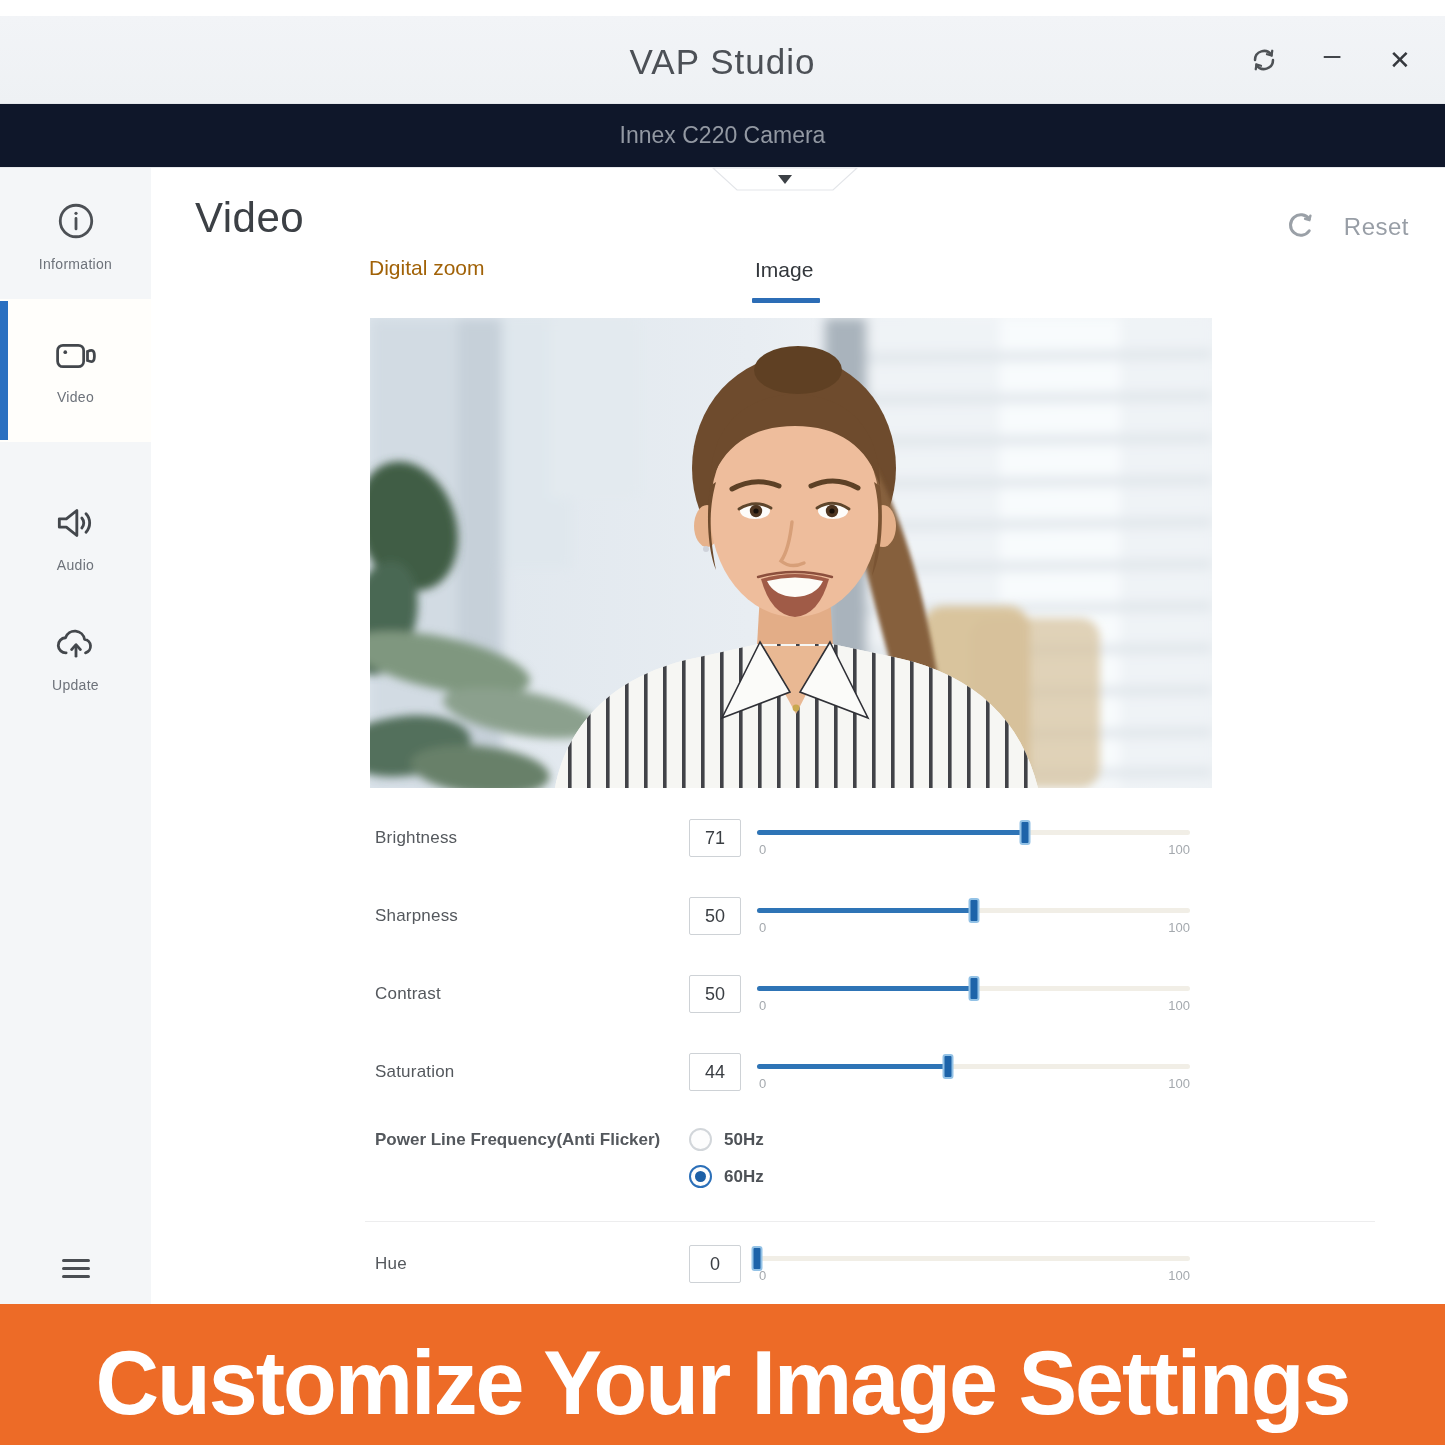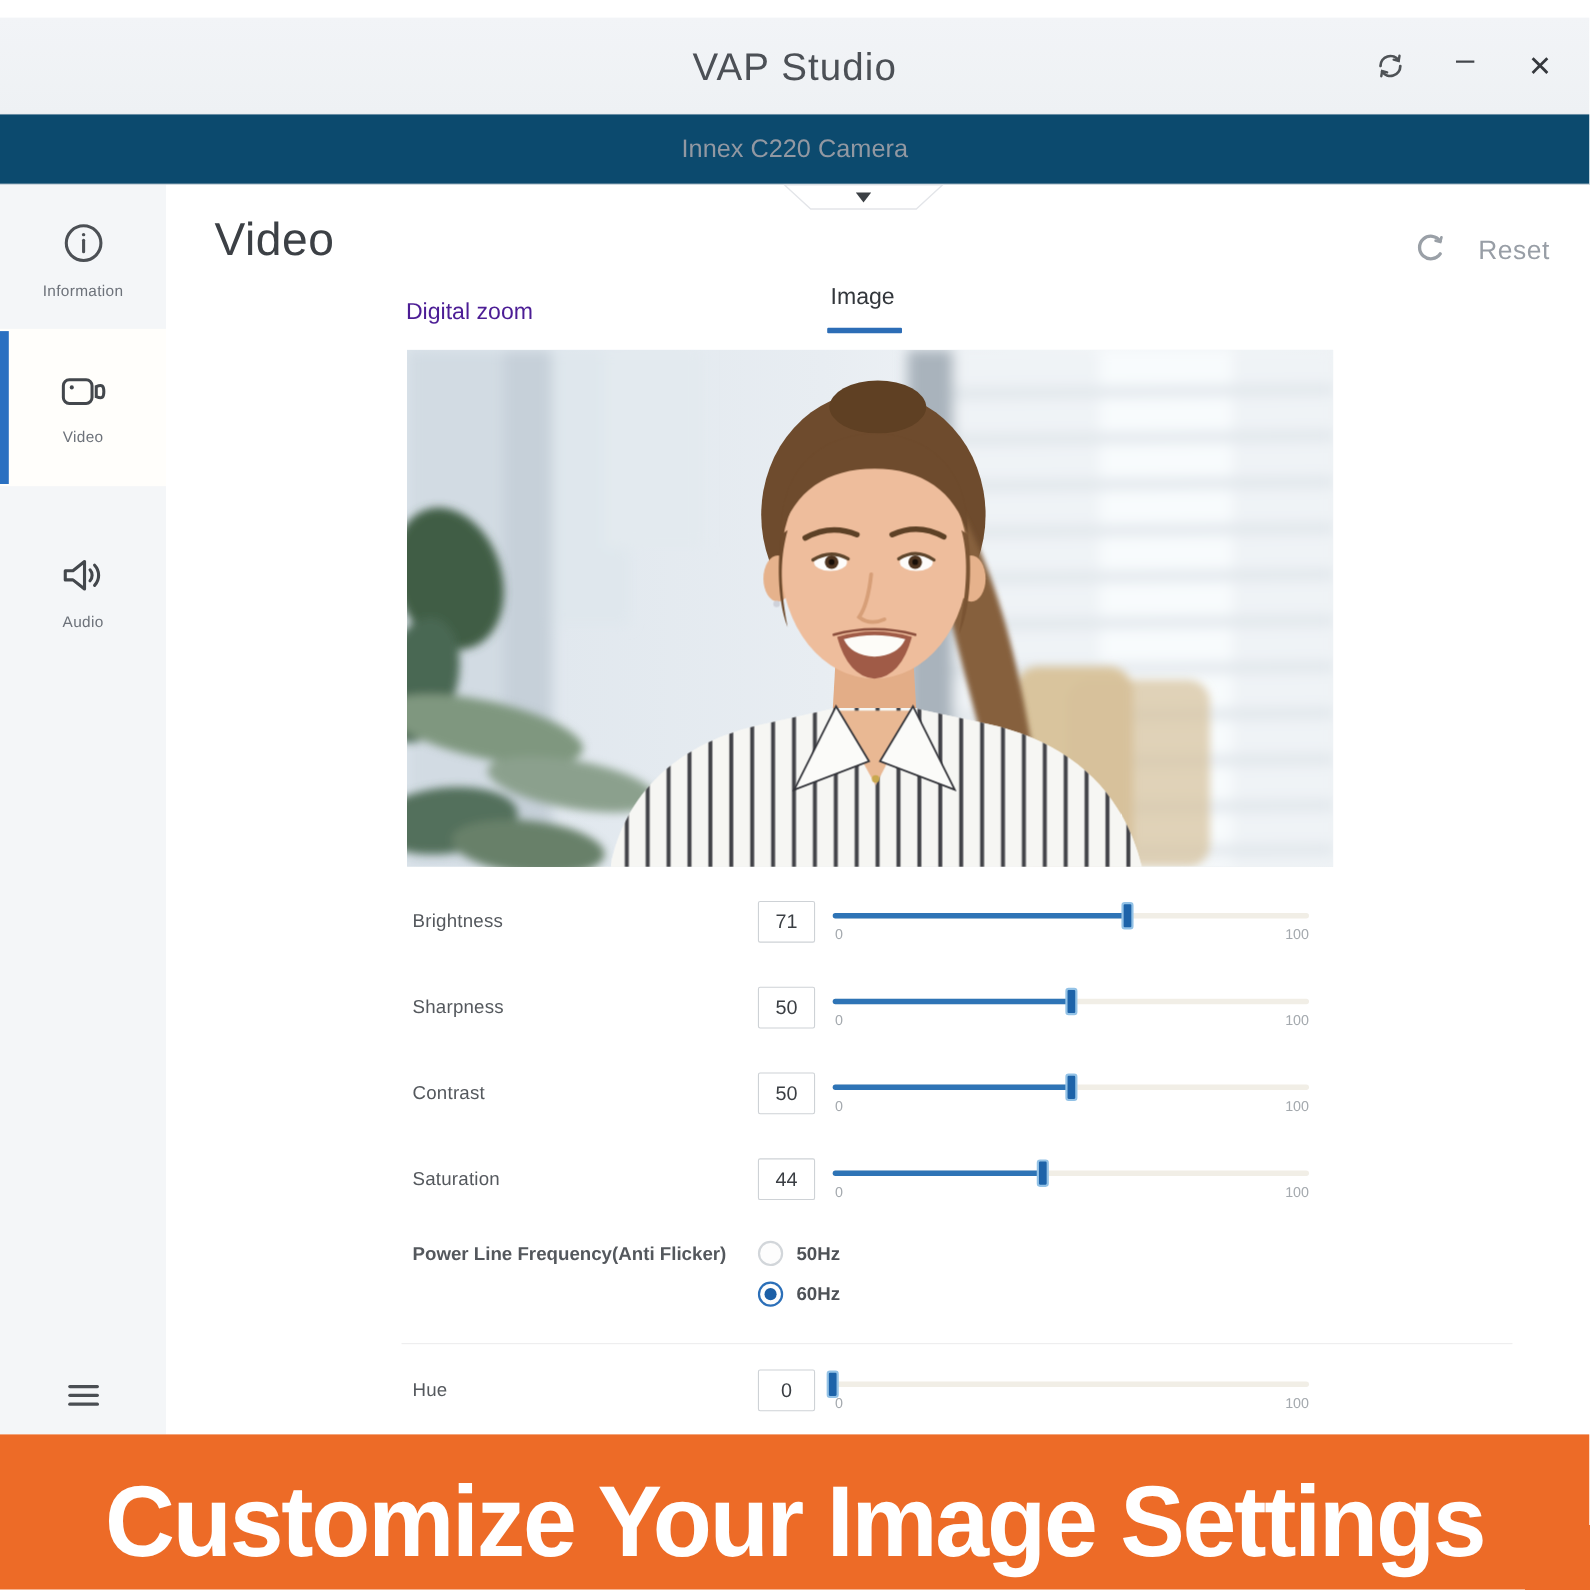--- a/index.html
+++ b/index.html
@@ -12,21 +12,21 @@
     background:linear-gradient(#f2f4f7,#eef1f4); border-bottom:1px solid #e4e7eb; }
   .titlebar .app-title { position:absolute; left:0; right:0; top:26px; text-align:center;
     font-size:35px; color:#4c5056; letter-spacing:1px; }
   .win-controls { position:absolute; right:28px; top:0; height:88px; display:flex; align-items:center; gap:34px; }
   .win-btn { width:34px; height:34px; display:flex; align-items:center; justify-content:center; cursor:default; }
   .win-btn svg { display:block; }
   .win-min { font-size:30px; color:#43464b; line-height:1; padding-bottom:10px; }
   .win-close { font-size:26px; color:#35383d; }
 
   
-  .devicebar { position:absolute; left:0; top:88px; width:1445px; height:64px; background:#0c4a6e;
+  .devicebar { position:absolute; left:0; top:88px; width:1445px; height:64px; background:#0f172a;
     border-bottom:1px solid #e7e9ec; }
   .devicebar .device-name { position:absolute; left:0; right:0; top:18px; text-align:center;
     font-size:23px; color:#9298a2; }
   .device-notch { position:absolute; left:712px; top:152px; width:146px; height:24px; z-index:5; }
   .device-notch svg { display:block; }
 
   
   .sidebar { position:absolute; left:0; top:152px; width:151px; height:1136px; background:#f4f6f8; }
   .sb-item { position:absolute; left:0; width:151px; display:flex; flex-direction:column;
     align-items:center; color:#6d727a; }
@@ -41,21 +41,21 @@
   .sb-menu .bar { height:3px; background:#4a4e53; border-radius:2px; margin:5px 0; }
 
   
   .main { position:absolute; left:151px; top:152px; width:1294px; height:1136px; background:#fff; }
   .panel-heading { position:absolute; left:44px; top:26px; font-size:42px; color:#3c4045; letter-spacing:.5px; }
   .reset { position:absolute; right:36px; top:42px; display:flex; align-items:center; gap:28px; cursor:default; }
   .reset .reset-label { font-size:24px; color:#989ea6; letter-spacing:.5px; }
 
   .tabs { position:absolute; left:0; top:84px; width:100%; height:50px; }
   .tab { position:absolute; font-size:21px; cursor:default; }
-  .tab-digital { left:218px; top:20px; color:#4c1d95; }
+  .tab-digital { left:218px; top:4px; color:#a16207; }
   .tab-image { left:604px; top:6px; color:#33373c; }
   .tab-underline { position:absolute; left:601px; top:46px; width:68px; height:5px; background:#2c6db6; border-radius:1px; }
 
   .preview { position:absolute; left:219px; top:150px; width:842px; height:470px; overflow:hidden; background:#e9eef2; }
   .preview svg { display:block; }
 
   
   .srow { position:absolute; left:224px; width:1014px; height:44px; }
   .row-0 { top:648px; } .row-1 { top:726px; } .row-2 { top:804px; } .row-3 { top:882px; } .row-4 { top:1074px; }
   .slabel { position:absolute; left:0; top:50%; transform:translateY(-50%); font-size:17px; color:#54585d; letter-spacing:.2px; }
@@ -145,20 +145,30 @@
       <span>
         <svg width="44" height="40" viewBox="0 0 26 24" fill="none" stroke="#43474c" stroke-width="1.7" stroke-linejoin="round">
           <path d="M3 9.5 h4.2 L13.5 4.5 v15 L7.2 14.5 H3 Z"></path>
           <path d="M16.5 9 a4.5 4.5 0 0 1 0 6" stroke-linecap="round"></path>
           <path d="M19 6.5 a8 8 0 0 1 0 11" stroke-linecap="round"></path>
         </svg>
       </span>
       <span class="sb-label">Audio</span>
     </div>
 
+    <div class="sb-item sb-update">
+      <span>
+        <svg width="46" height="40" viewBox="0 0 28 24" fill="none" stroke="#43474c" stroke-width="1.7" stroke-linecap="round" stroke-linejoin="round">
+          <path d="M8 18 a4.6 4.6 0 0 1-.4-9.2 a6 6 0 0 1 11.6 1 a4.2 4.2 0 0 1 .6 8.2"></path>
+          <path d="M14 20 v-6"></path>
+          <path d="M11.3 16 L14 13 L16.7 16"></path>
+        </svg>
+      </span>
+      <span class="sb-label">Update</span>
+    </div>
 
     <div class="sb-menu">
       <div class="bar"></div>
         <div class="bar"></div>
         <div class="bar"></div>
     </div>
   </div>
 
   <div class="main">
     <div class="panel-heading">Video</div>

